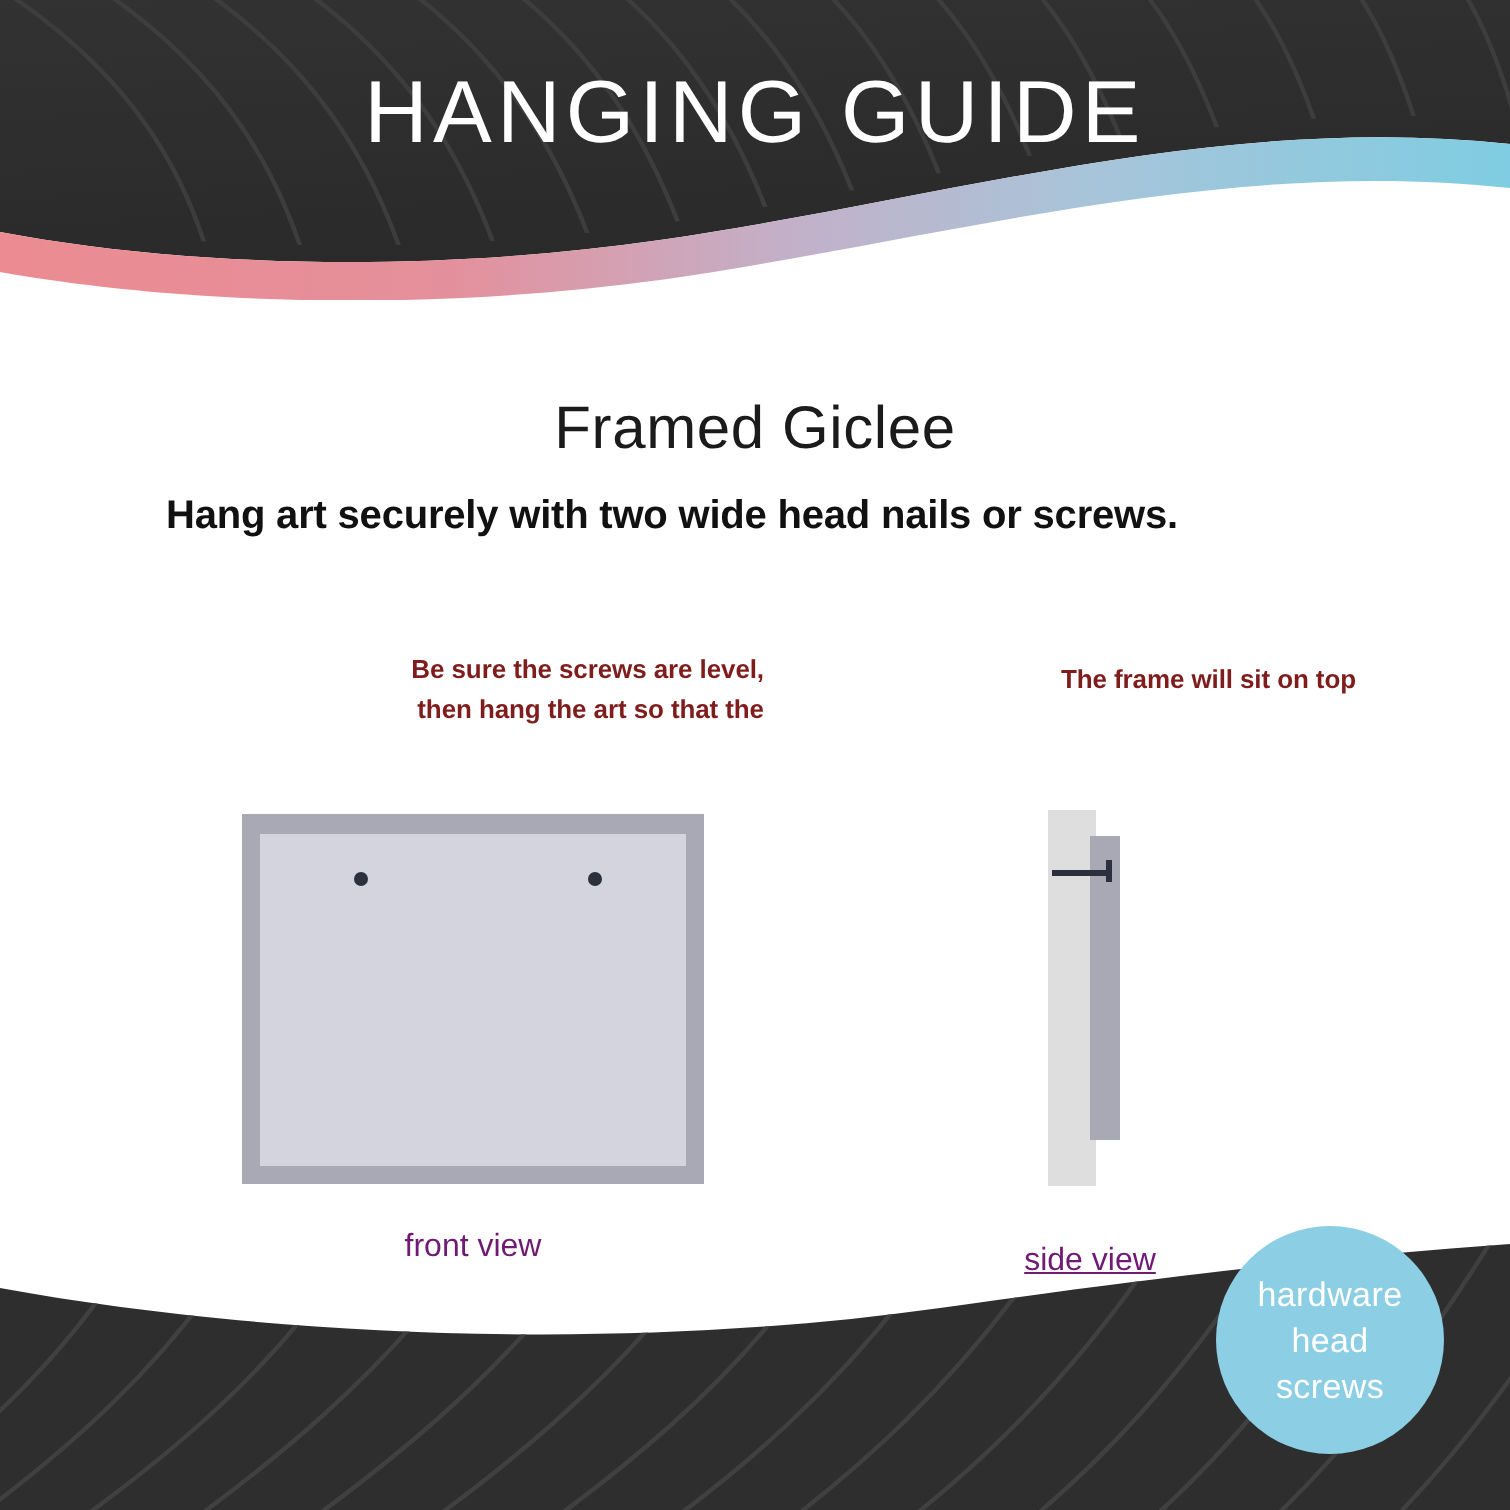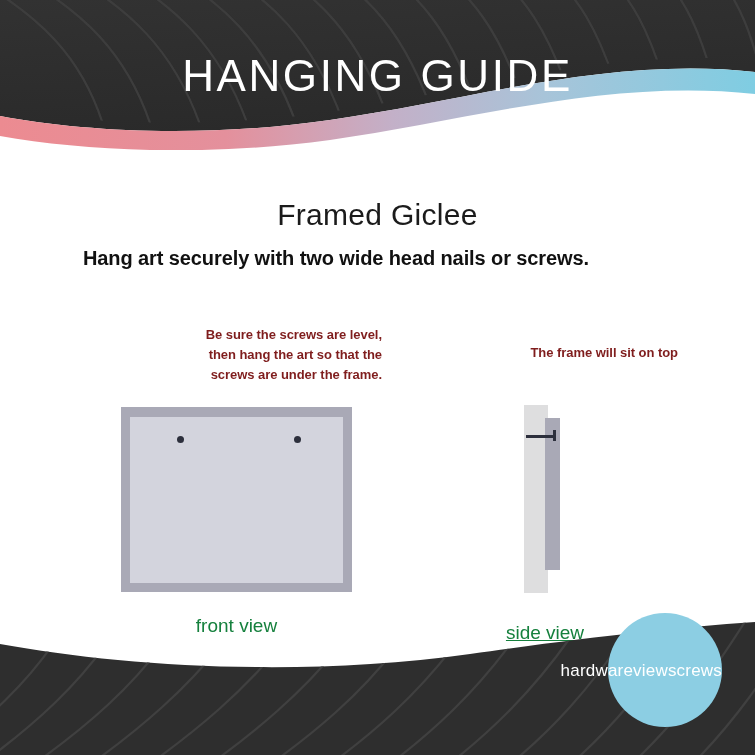--- a/index.html
+++ b/index.html
@@ -41,21 +41,20 @@
     width: 755px;
     text-align: center;
     color: #ffffff;
     font-family: "Liberation Sans", sans-serif;
     font-size: 44px;
     font-weight: 300;
     letter-spacing: 2.6px;
     line-height: 56px;
     white-space: nowrap;
     z-index: 5;
-    margin-top: 19px;
   }
 
   
   .product-title {
     position: absolute;
     left: 0;
     top: 174px;
     width: 755px;
     text-align: center;
     font-size: 30px;
@@ -74,21 +73,21 @@
     font-weight: 600;
     color: #111111;
     letter-spacing: -0.1px;
   }
 
   
   .col {
     position: absolute;
   }
   .col-left  { left: 92px;  top: 325px; width: 290px; }
-  .col-right { left: 408px; top: 343px; width: 270px; }
+  .col-right { left: 408px; top: 330px; width: 270px; }
 
   .col-caption {
     text-align: right;
     font-size: 13px;
     font-weight: 600;
     color: #7f1d1d;
     line-height: 20px;
     letter-spacing: -0.05px;
   }
 
@@ -158,23 +157,23 @@
     top: 30px;
     width: 3px;
     height: 11px;
     background: #2c2f3c;
   }
 
   
   .view-label {
     position: absolute;
     text-align: center;
-    font-size: 19px;
+    font-size: 16px;
     font-weight: 400;
-    color: #15803d;
+    color: #701a75;
   }
   .view-label.front { left: 121px; top: 615px; width: 231px; }
   .view-label.side  { left: 480px; top: 622px; width: 130px; text-decoration: underline; }
 
   
   .footer-wrap {
     position: absolute;
     left: 0;
     top: 620px;
     width: 755px;
@@ -185,23 +184,23 @@
   
   .badge {
     position: absolute;
     left: 608px;
     top: 613px;
     width: 114px;
     height: 114px;
     border-radius: 50%;
     background: #8ccee3;
     display: flex;
-    flex-direction: row;
+    flex-direction: column;
     align-items: center;
-    justify-content: flex-end;
+    justify-content: center;
     z-index: 20;
   }
   .badge span {
     display: block;
     color: #ffffff;
     font-size: 17px;
     font-weight: 400;
     line-height: 23px;
     text-align: center;
     letter-spacing: 0.2px;
@@ -259,21 +258,20 @@
   </div>
 
   <div class="product-title">Framed Giclee</div>
 
   <div class="lead-text">Hang art securely with two wide head nails or screws.</div>
 
   <div class="col col-left">
     <div class="col-caption">
       <div>Be sure the screws are level,</div>
       <div>then hang the art so that the</div>
-      <div>screws are under the frame.</div>
     </div>
   </div>
 
   <div class="col col-right">
     <div class="col-caption">
       <div>The frame will sit on top</div>
     </div>
   </div>
 
   <div class="front-view">
@@ -315,17 +313,17 @@
         <path d="M490,160 C554,112 594,62 628,12"></path>
         <path d="M552,160 C614,110 652,58 686,6"></path>
         <path d="M614,160 C674,108 712,54 746,0"></path>
         <path d="M676,160 C734,106 770,50 804,-6"></path>
       </g>
     </svg>
   </div>
 
   <div class="badge">
     <span>hardware</span>
-    <span>view</span>
+    <span>head</span>
     <span>screws</span>
   </div>
 
 </div>
 
 </body></html>

